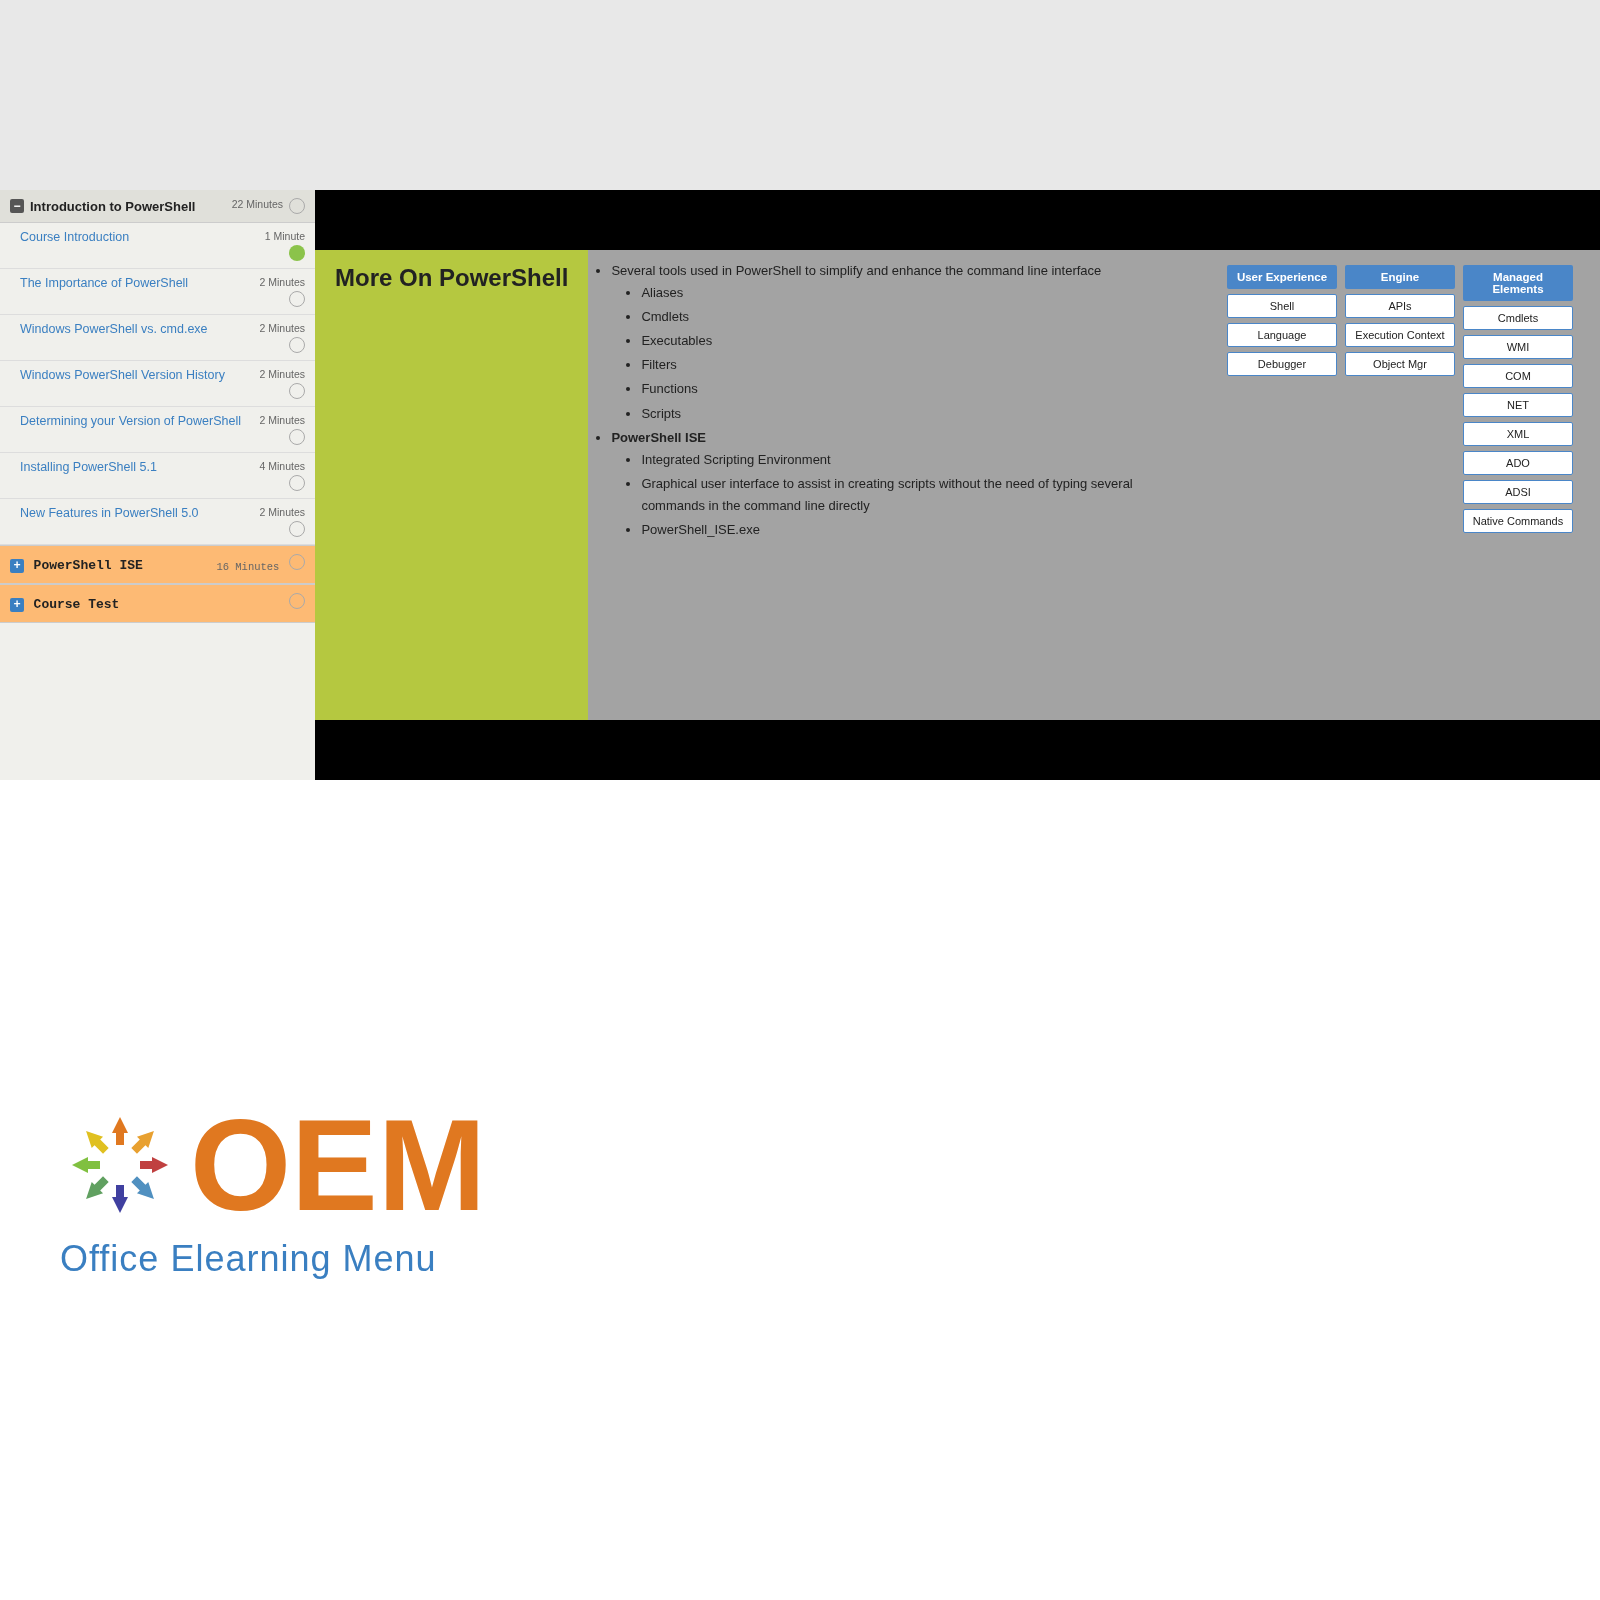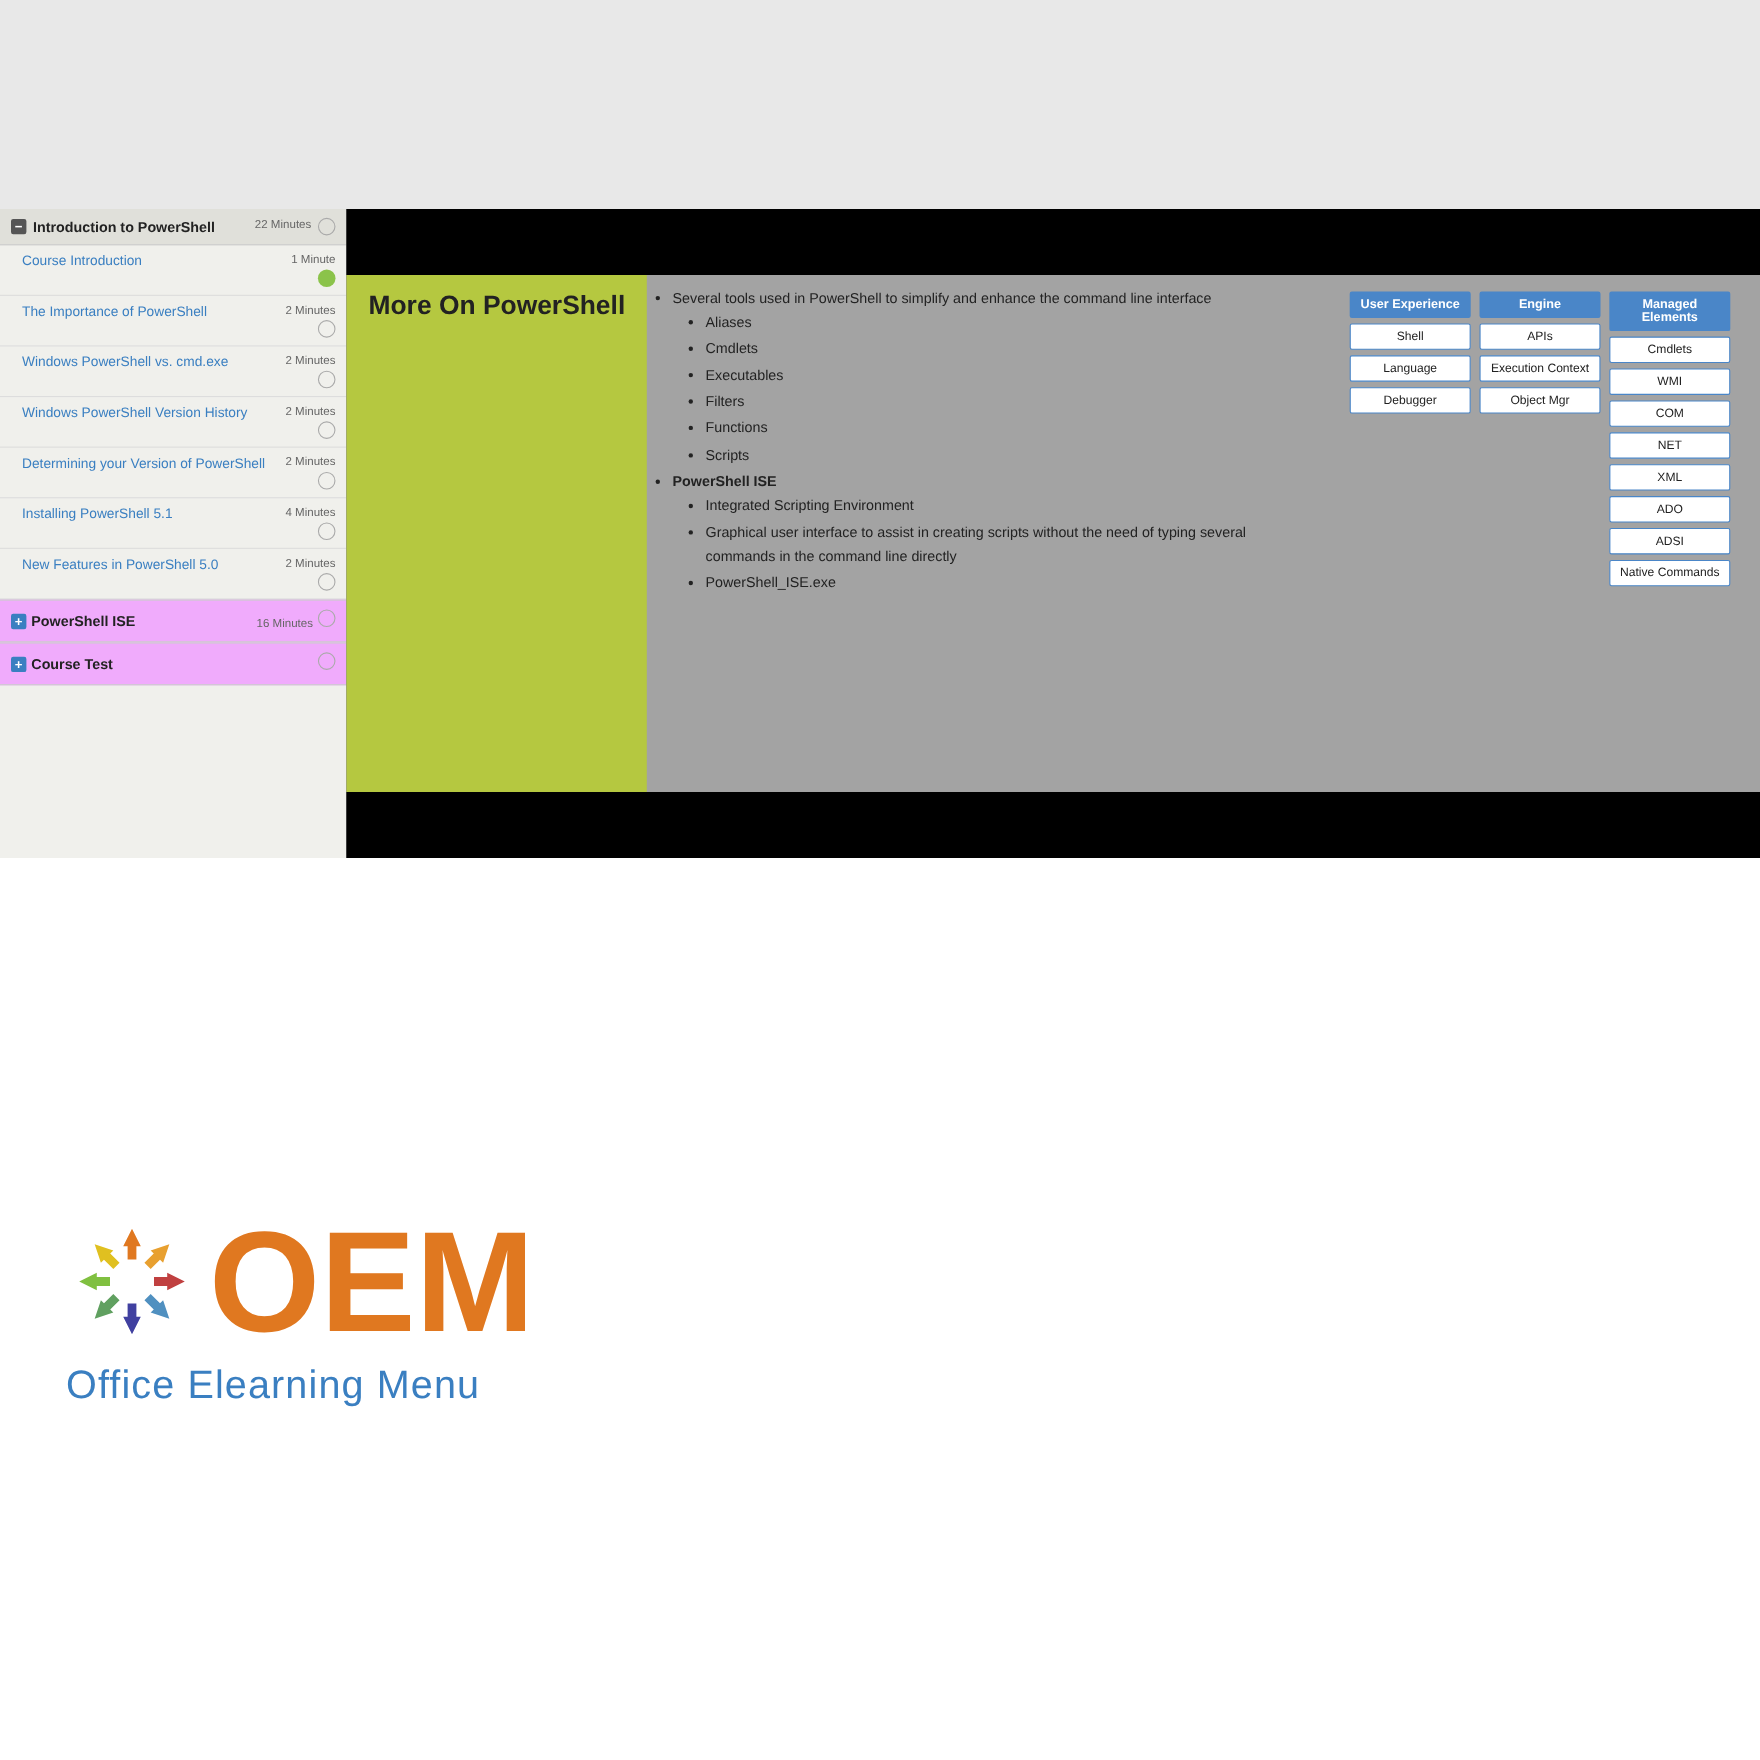--- a/index.html
+++ b/index.html
@@ -312,23 +312,24 @@
       margin-top: 8px;
       font-weight: normal;
       letter-spacing: 1px;
     }
 
     .sidebar-bottom-header {
       display: flex;
       align-items: center;
       justify-content: space-between;
       padding: 8px 10px;
-      background: #f0abfc;
+      background: #fdba74;
       border-bottom: 1px solid #ccc;
       border-top: 1px solid #ccc;
+      font-family: Liberation Mono, monospace;
     }
   </style>
 </head>
 <body>
 
 <div class="top-gray"></div>
 
 <div class="main-area">
 
   <div class="sidebar">

